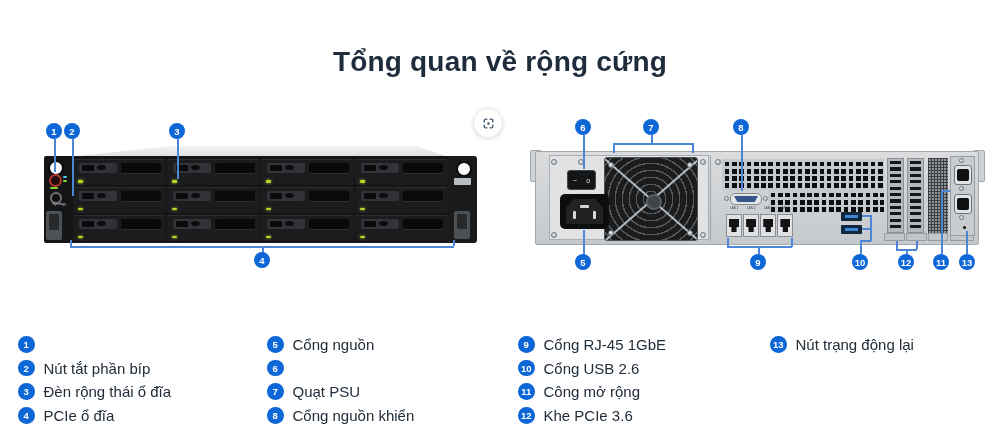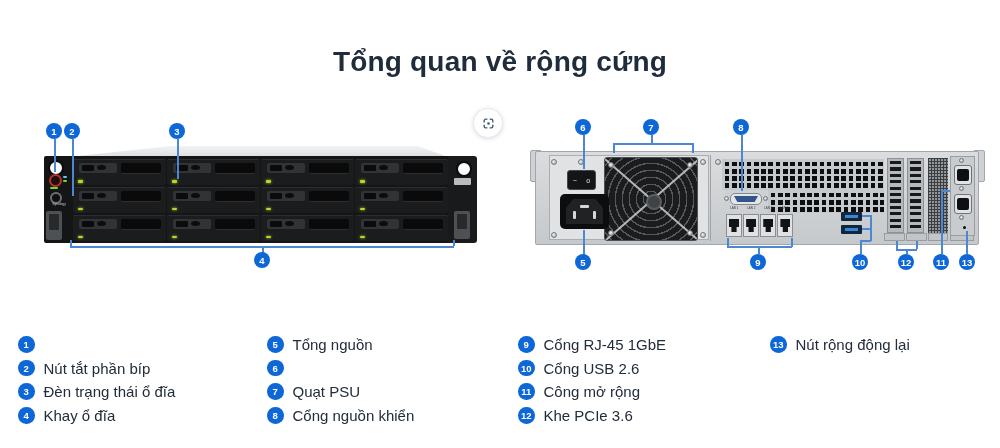--- a/index.html
+++ b/index.html
@@ -397,31 +397,31 @@
   <div class="leg-col" style="left:18px;">
     <div class="leg-item">
         <span class="badge">1</span>
       </div>
     <div class="leg-item">
         <span class="badge">2</span>
         <span class="leg-label">Nút tắt phần bíp</span>
       </div>
     <div class="leg-item">
         <span class="badge">3</span>
-        <span class="leg-label">Đèn trạng thái ổ đĩa</span>
+        <span class="leg-label">Đèn rộng thái ổ đĩa</span>
       </div>
     <div class="leg-item">
         <span class="badge">4</span>
-        <span class="leg-label">Khay ổ đĩa</span>
+        <span class="leg-label">PCIe ổ đĩa</span>
       </div>
   </div>
   <div class="leg-col" style="left:267px;">
     <div class="leg-item">
         <span class="badge">5</span>
-        <span class="leg-label">Tổng nguồn</span>
+        <span class="leg-label">Cổng nguồn</span>
       </div>
     <div class="leg-item">
         <span class="badge">6</span>
       </div>
     <div class="leg-item">
         <span class="badge">7</span>
         <span class="leg-label">Quạt PSU</span>
       </div>
     <div class="leg-item">
         <span class="badge">8</span>
@@ -442,16 +442,16 @@
         <span class="leg-label">Công mở rộng</span>
       </div>
     <div class="leg-item">
         <span class="badge">12</span>
         <span class="leg-label">Khe PCIe 3.6</span>
       </div>
   </div>
   <div class="leg-col" style="left:770px;">
     <div class="leg-item">
         <span class="badge">13</span>
-        <span class="leg-label">Nút rộng động lại</span>
+        <span class="leg-label">Nút trạng động lại</span>
       </div>
   </div>
 </div>
 
 </body></html>

